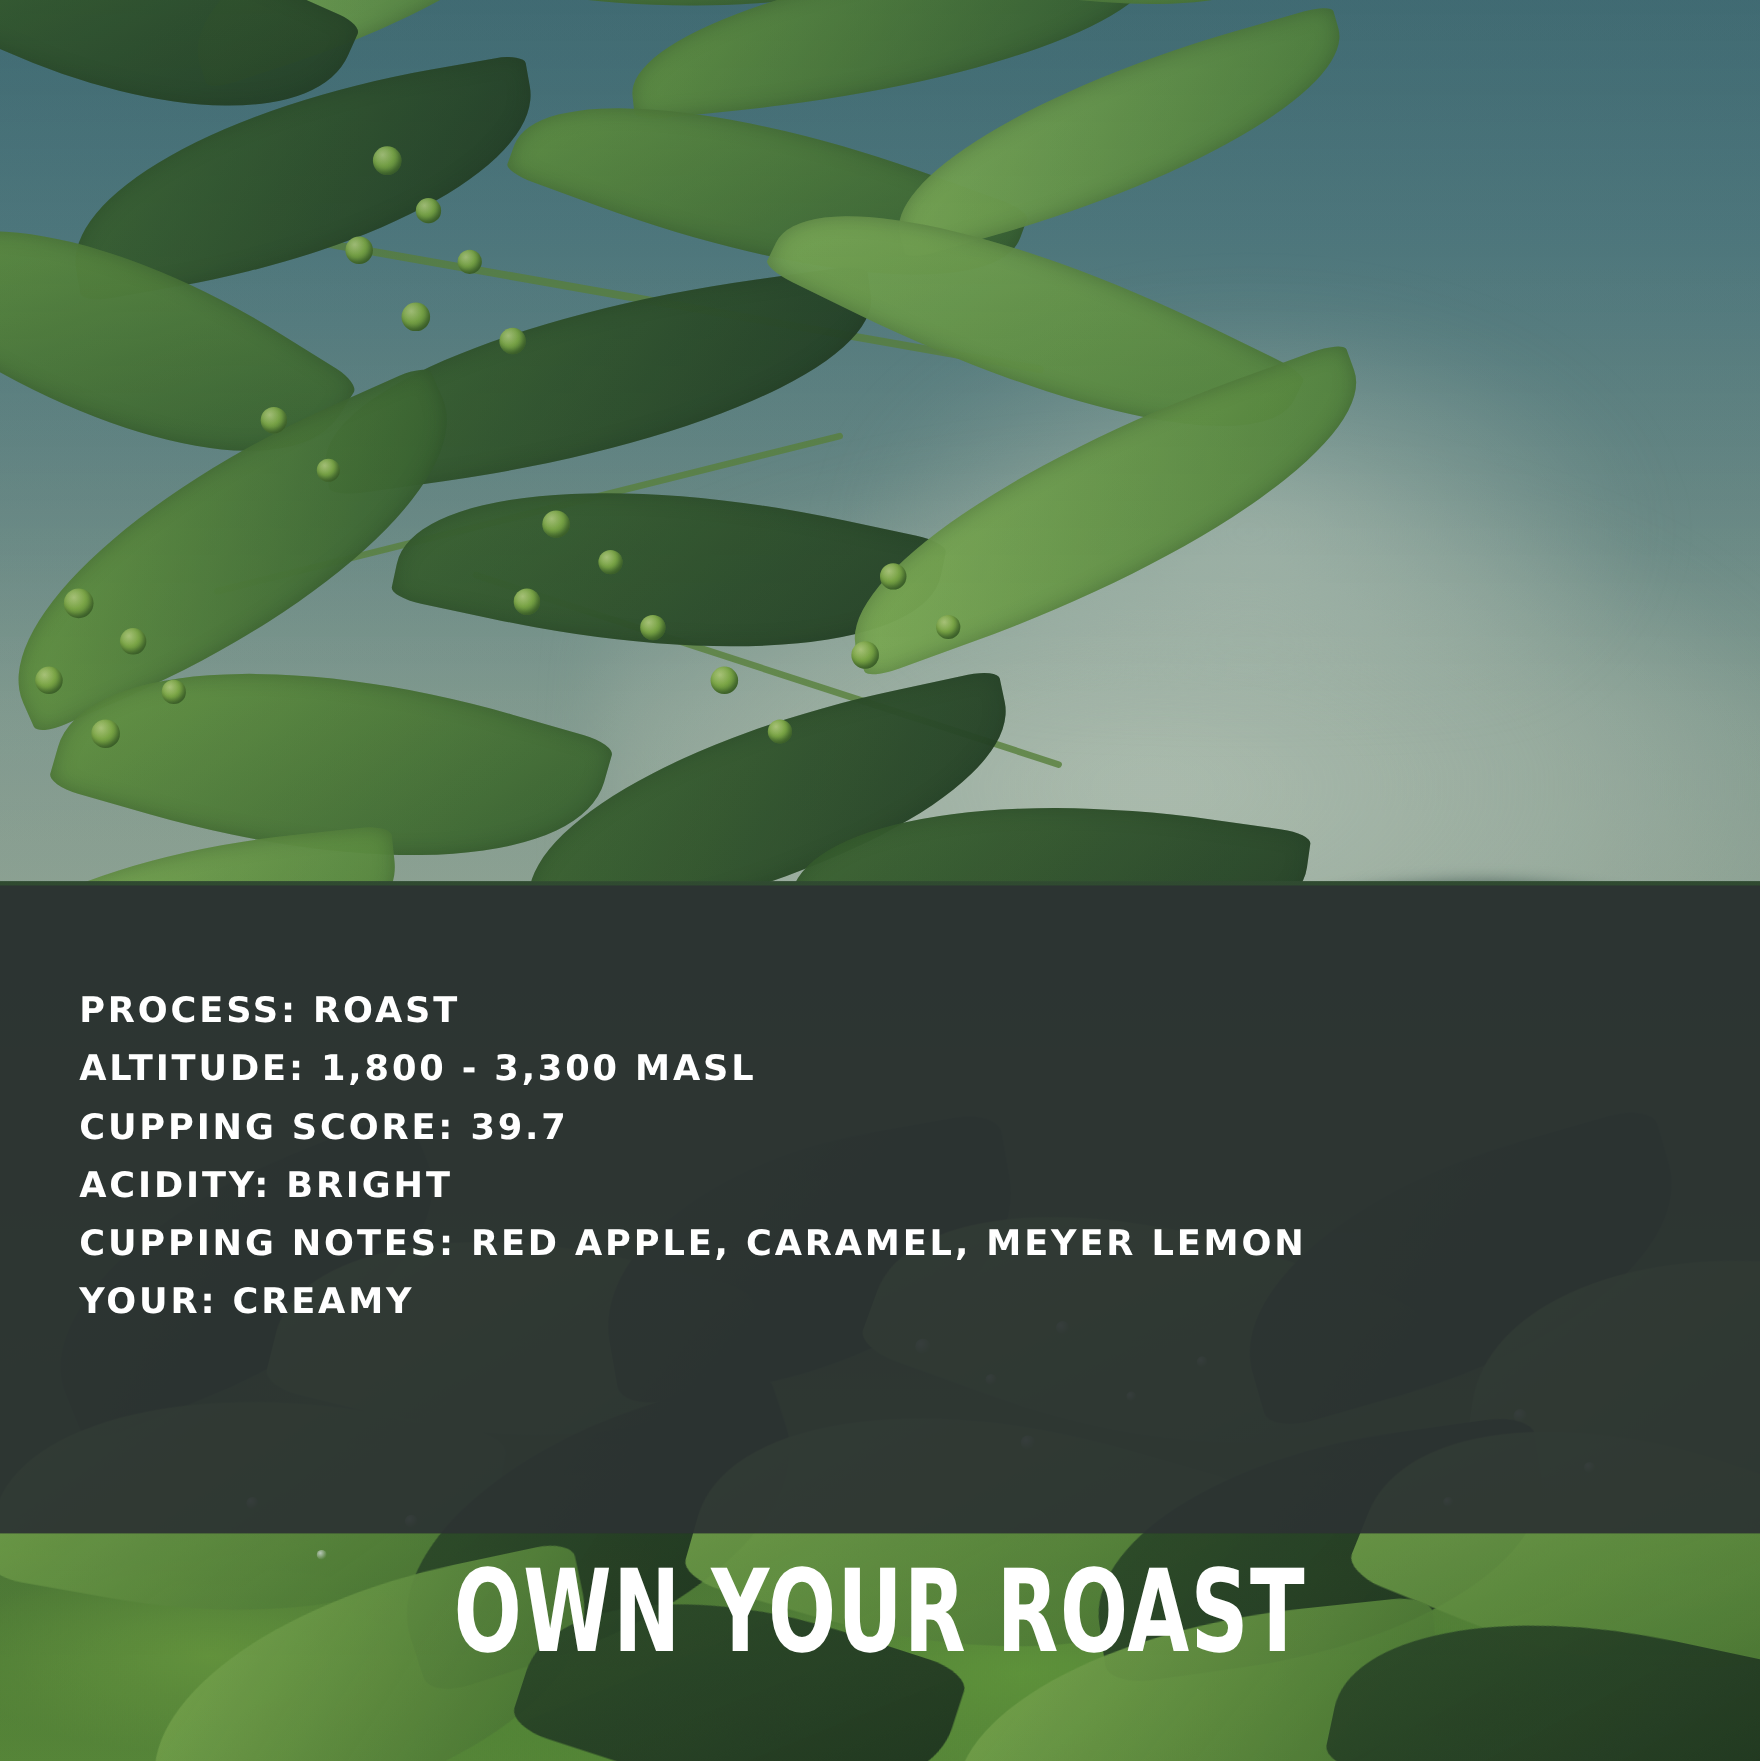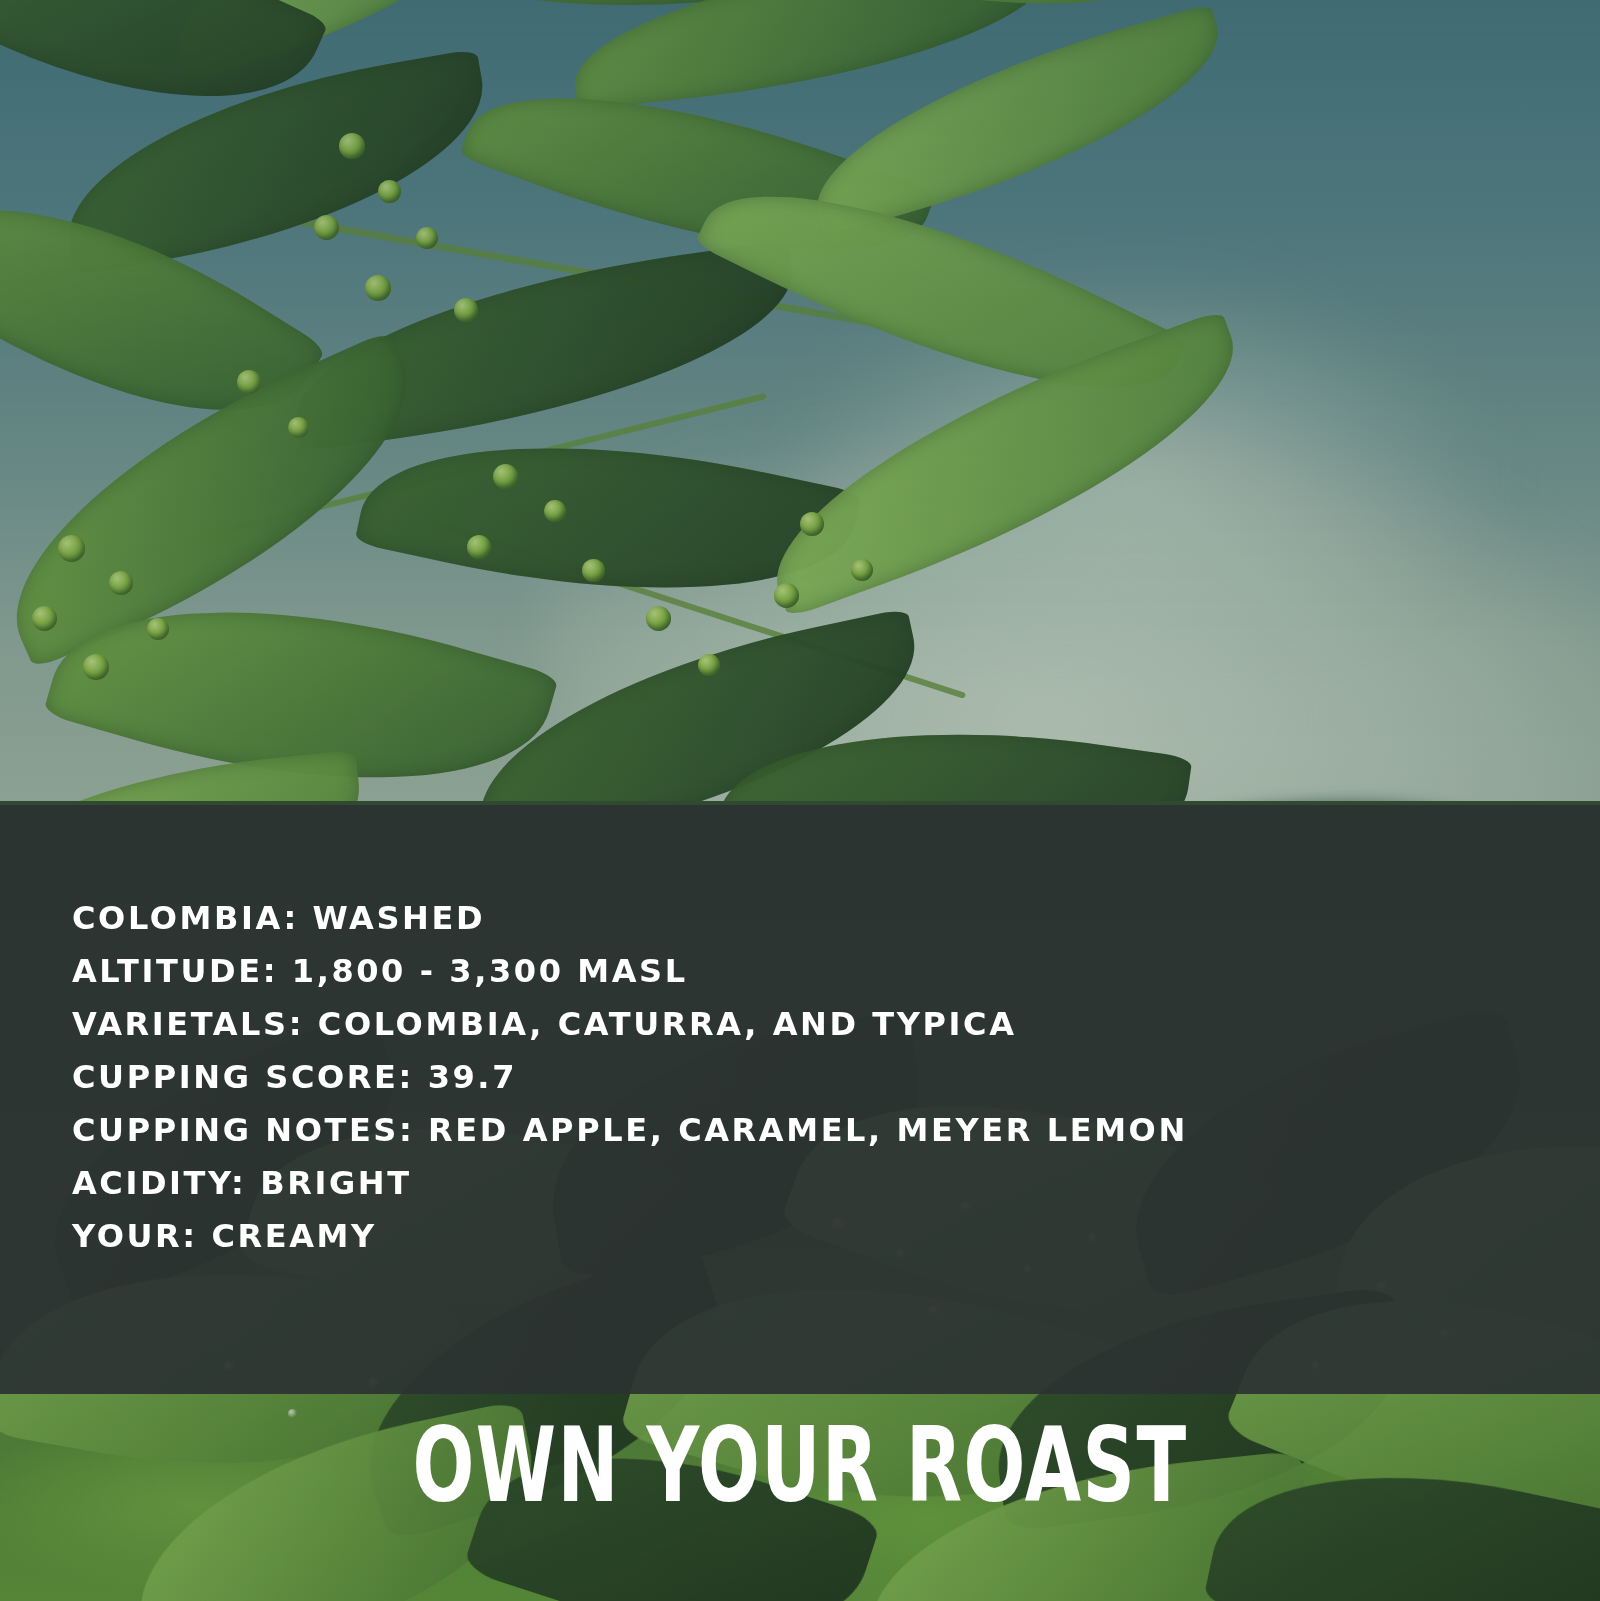--- a/index.html
+++ b/index.html
@@ -285,25 +285,24 @@
   </div>
 
   <div class="specband"></div>
 
   <div class="layer">
 
 
 
 
     <div class="specs">
-      <div class="specline">COLOMBIA: WASHED</div>
+      <div class="specline">PROCESS: ROAST</div>
       <div class="specline">ALTITUDE: 1,800 - 3,300 MASL</div>
-      <div class="specline">VARIETALS: COLOMBIA, CATURRA, AND TYPICA</div>
       <div class="specline">CUPPING SCORE: 39.7</div>
+      <div class="specline">ACIDITY: BRIGHT</div>
       <div class="specline">CUPPING NOTES: RED APPLE, CARAMEL, MEYER LEMON</div>
-      <div class="specline">ACIDITY: BRIGHT</div>
       <div class="specline">YOUR: CREAMY</div>
     </div>
 
     <div class="tagline">OWN YOUR ROAST</div>
 
   </div>
 </div>
 
 </body></html>

